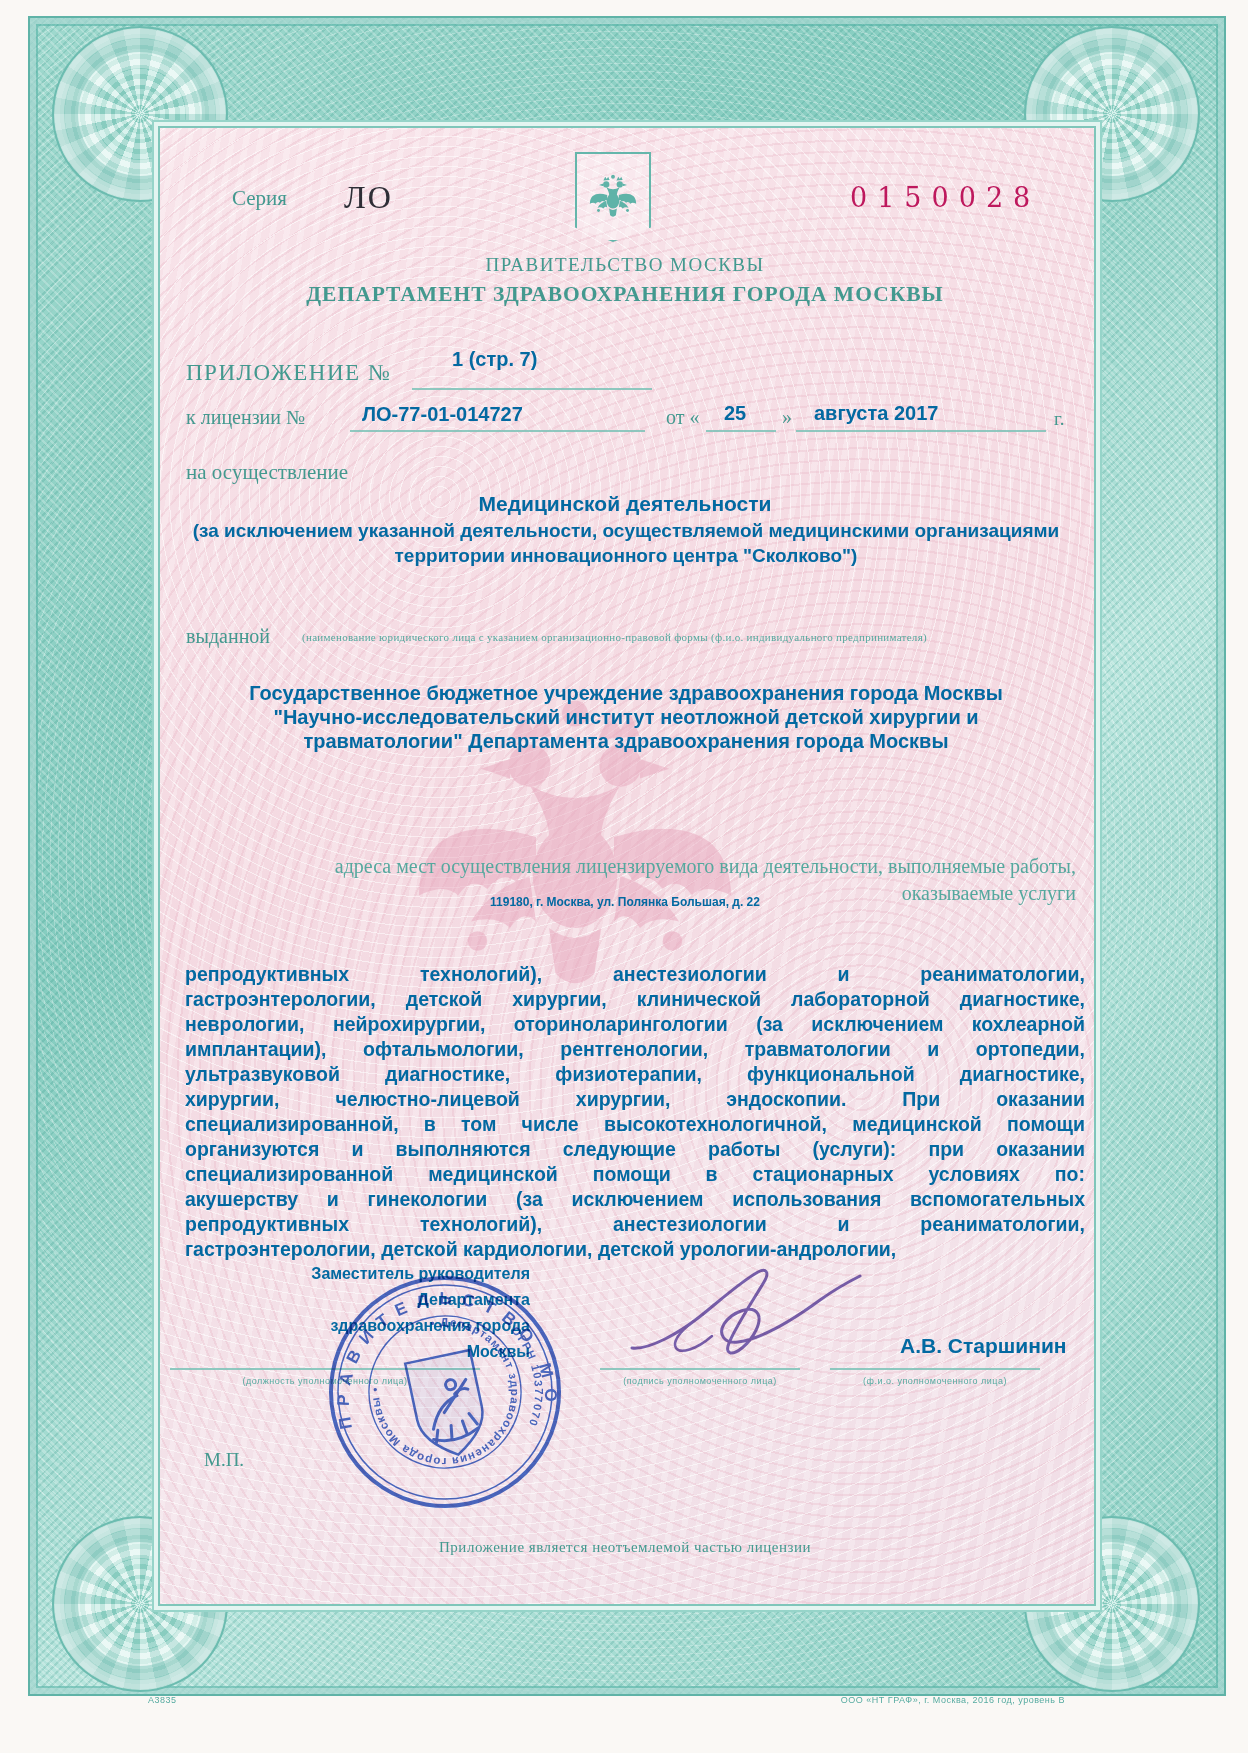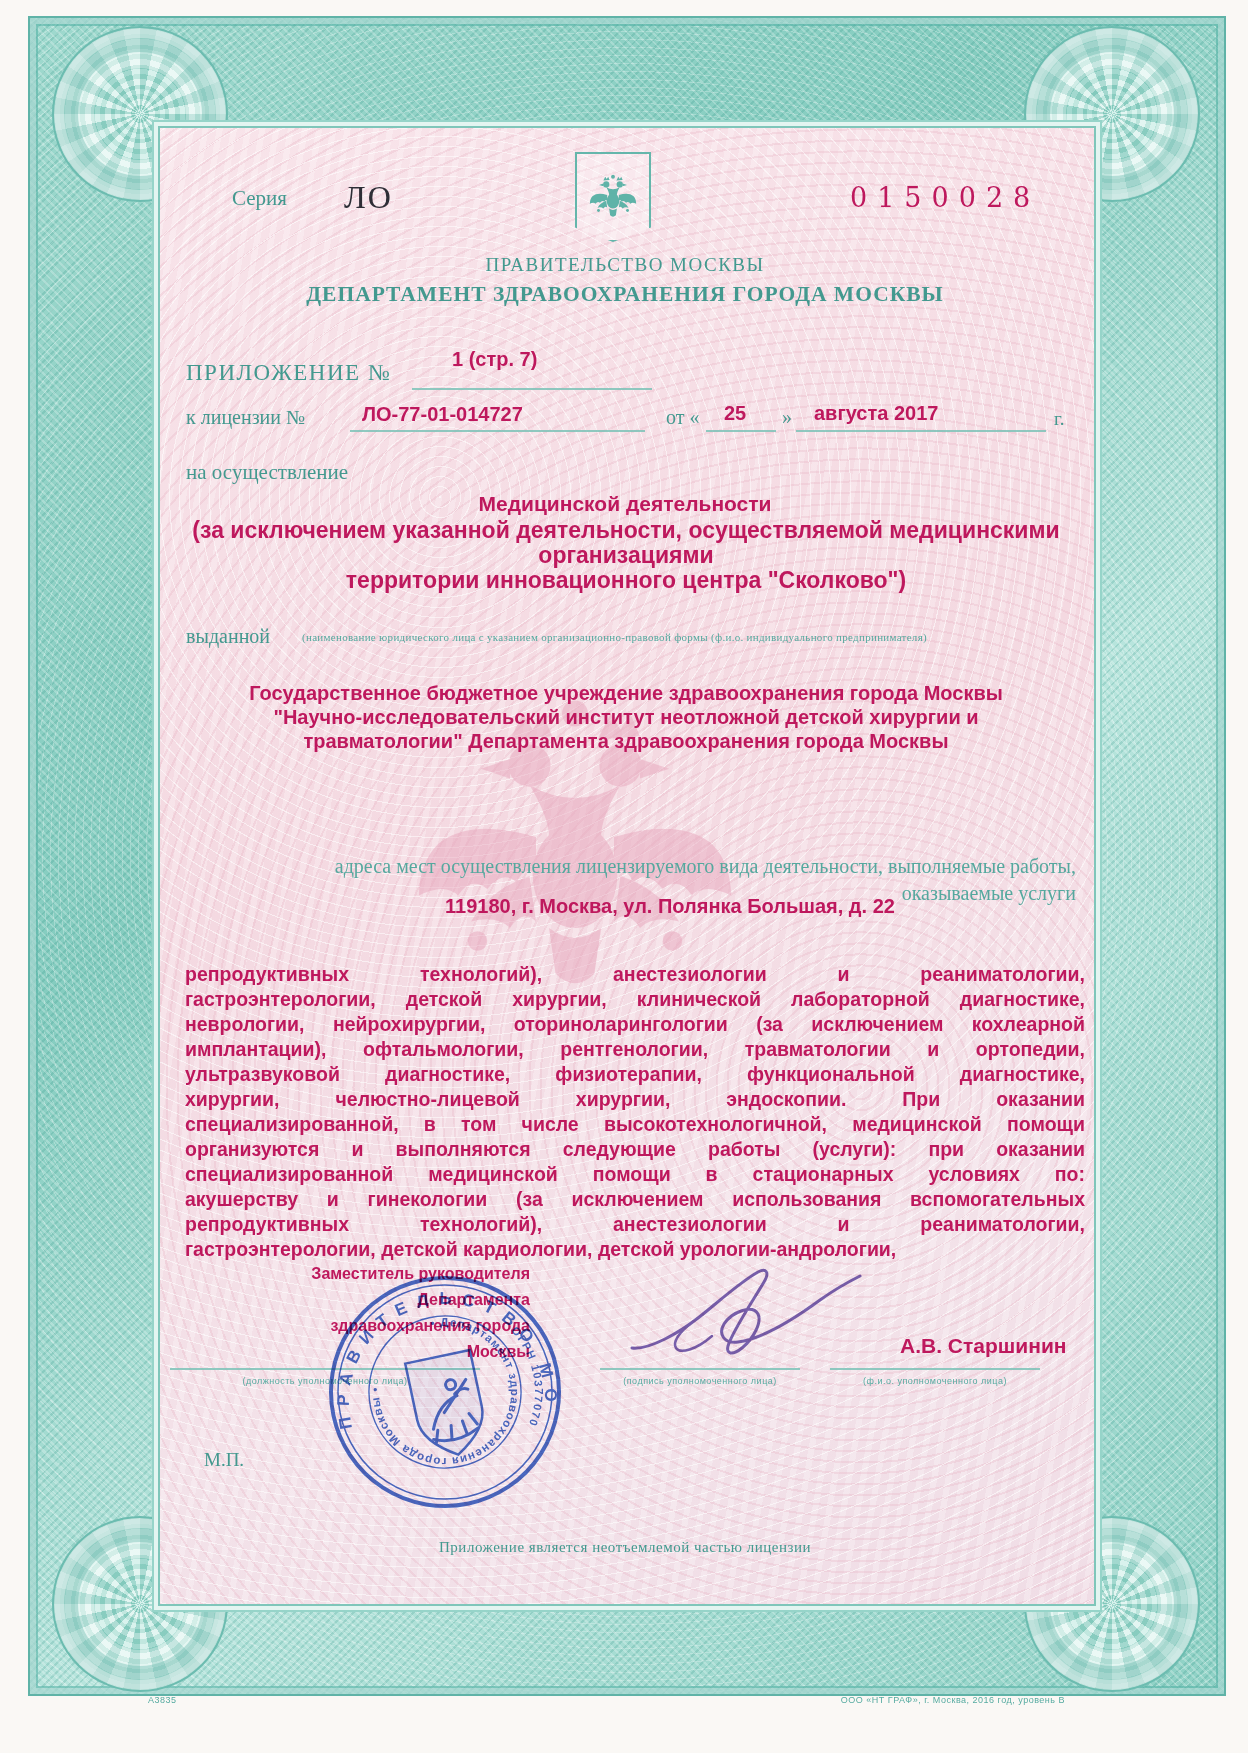--- a/index.html
+++ b/index.html
@@ -26,21 +26,21 @@
     box-shadow:0 0 0 4px rgba(235,248,245,.9),0 0 0 6px #96d4c9;}
   .rosette{width:172px;height:172px;border-radius:50%;
     background:
       repeating-conic-gradient(rgba(110,190,176,.45) 0 11.25deg, rgba(228,246,242,.5) 11.25deg 22.5deg),
       repeating-radial-gradient(circle, #cdeee8 0 5px, #93d2c6 5px 9px, #e2f5f1 9px 15px, #9ed8cc 15px 20px);
     border:2px solid #6cbcb0;
     box-shadow: inset 0 0 0 10px rgba(255,255,255,.35), inset 0 0 0 24px rgba(103,185,170,.38), inset 0 0 0 40px rgba(255,255,255,.3);}
   
   .serif{font-family:"Liberation Serif",serif;color:#43998f;}
   .serif-light{font-family:"Liberation Serif",serif;color:#55a89e;}
-  .ink{font-weight:bold;color:#be185d;}
+  .ink{font-weight:bold;color:#0369a1;}
   .rule{height:2px;background:#7dc2b7;opacity:.85;}
   .center{text-align:center;}
   .para .line{text-align:justify;text-align-last:justify;}
   .para .line:last-child{text-align-last:left;}
   .center-lines .line{text-align:center;}
   .left-lines .line{text-align:right;}
   .micro{font-size:9px;color:#56aba1;letter-spacing:.5px;}
   .emblem-box{border:2px solid #64b6ab;clip-path:polygon(0 0,100% 0,100% 84%,50% 100%,0 84%);
     display:flex;align-items:center;justify-content:center;background:rgba(255,255,255,.25);}
   .stamp-wrap{mix-blend-mode:multiply;opacity:.92;transform:rotate(-12deg);}
@@ -108,38 +108,38 @@
   <span class="abs serif" style="left:666px;top:406px;font-size:20px;">от «</span>
   <span class="abs ink" style="left:724px;top:402px;font-size:20px;">25</span>
   <div class="abs rule" style="left:706px;top:430px;width:70px;"></div>
   <span class="abs serif" style="left:782px;top:406px;font-size:20px;">»</span>
   <span class="abs ink" style="left:814px;top:402px;font-size:20px;">августа 2017</span>
   <div class="abs rule" style="left:796px;top:430px;width:250px;"></div>
   <span class="abs serif" style="left:1054px;top:408px;font-size:19px;">г.</span>
 
   <span class="abs serif" style="left:186px;top:460px;font-size:21px;">на осуществление</span>
   <div class="abs ink center" style="left:159px;top:492px;width:932px;font-size:21px;">Медицинской деятельности</div>
-  <div class="abs ink center-lines" style="left:176px;top:518px;width:900px;font-size:23px;line-height:25px;">
+  <div class="abs ink center-lines" style="left:176px;top:518px;width:900px;font-size:19px;line-height:25px;">
       <div class="line">(за исключением указанной деятельности, осуществляемой медицинскими организациями</div>
       <div class="line">территории инновационного центра "Сколково")</div>
     </div>
 
   <span class="abs serif" style="left:186px;top:625px;font-size:20px;">выданной</span>
   <span class="abs serif-light" style="left:302px;top:631px;width:790px;font-size:11px;letter-spacing:.3px;">(наименование юридического лица с указанием организационно-правовой формы  (ф.и.о. индивидуального предпринимателя)</span>
   <div class="abs ink center-lines" style="left:176px;top:681px;width:900px;font-size:20px;line-height:24px;">
       <div class="line">Государственное бюджетное учреждение здравоохранения города Москвы</div>
       <div class="line">"Научно-исследовательский институт неотложной детской хирургии и</div>
       <div class="line">травматологии" Департамента здравоохранения города Москвы</div>
     </div>
 
   <div class="abs serif-light left-lines" style="left:186px;top:853px;width:890px;font-size:20px;line-height:27px;">
       <div class="line">адреса мест осуществления лицензируемого вида деятельности, выполняемые работы,</div>
       <div class="line">оказываемые услуги</div>
     </div>
-  <div class="abs ink center" style="left:159px;top:895px;width:932px;font-size:20px;padding-left:45px;">119180, г. Москва, ул. Полянка Большая, д. 22</div>
+  <div class="abs ink center" style="left:159px;top:895px;width:932px;font-size:12px;">119180, г. Москва, ул. Полянка Большая, д. 22</div>
 
   <div class="abs ink para" style="left:185px;top:962px;width:900px;font-size:19.5px;line-height:25px;">
       <div class="line">репродуктивных технологий), анестезиологии и реаниматологии,</div>
       <div class="line">гастроэнтерологии, детской хирургии, клинической лабораторной диагностике,</div>
       <div class="line">неврологии, нейрохирургии, оториноларингологии (за исключением кохлеарной</div>
       <div class="line">имплантации), офтальмологии, рентгенологии, травматологии и ортопедии,</div>
       <div class="line">ультразвуковой диагностике, физиотерапии, функциональной диагностике,</div>
       <div class="line">хирургии, челюстно-лицевой хирургии, эндоскопии. При оказании</div>
       <div class="line">специализированной, в том числе высокотехнологичной, медицинской помощи</div>
       <div class="line">организуются и выполняются следующие работы (услуги): при оказании</div>

